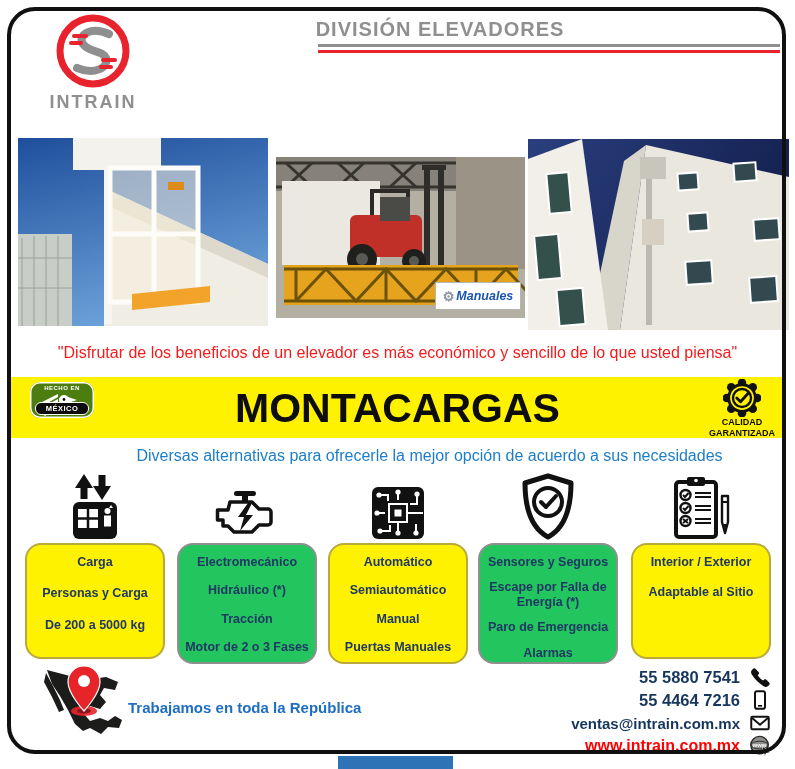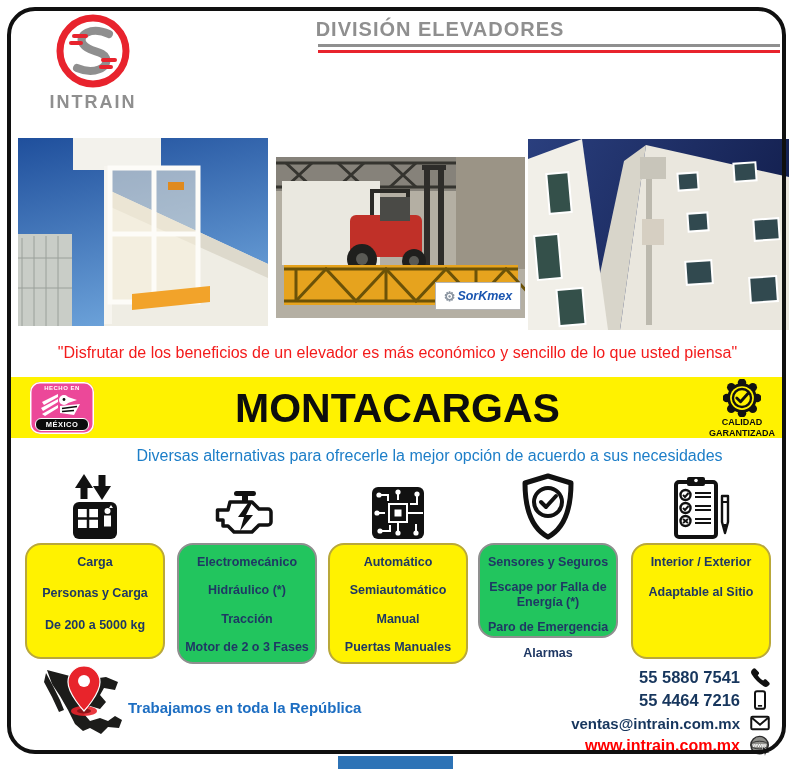--- a/index.html
+++ b/index.html
@@ -31,21 +31,21 @@
              gap:2px;font-weight:bold;font-style:italic;color:#1a55b0;font-size:12.5px;}
   .watermark .gear{font-style:normal;font-size:13px;color:#8a94a0;}
 
   
   .quote{left:0;top:344px;width:795px;text-align:center;font-size:16px;color:#f31b1b;}
 
   
   .banner{left:11px;top:377px;width:773px;height:61px;background:#FFF200;}
   .montacargas{left:0;top:383px;width:795px;text-align:center;font-size:41px;font-weight:900;
                color:#0d0d0d;letter-spacing:0px;line-height:50px;}
-  .hecho{left:30px;top:382px;width:64px;height:52px;background:#ec4899;border-radius:10px;
+  .hecho{left:30px;top:382px;width:64px;height:36px;background:#4d7c0f;border-radius:10px;
          box-shadow:inset 0 0 0 1.5px #fff;}
   .hecho .top{margin-top:3px;text-align:center;font-size:6px;font-weight:bold;color:#fff;
               letter-spacing:.5px;}
   .hecho svg{display:block;margin:1px auto 0;}
   .hecho .band{position:absolute;bottom:3px;left:5px;right:5px;border:1px solid #fff;
                border-radius:6px;background:#0c0c0c;font-size:7.5px;font-weight:bold;color:#fff;
                text-align:center;padding:1px 0;letter-spacing:.5px;}
   .calidad{left:700px;top:379px;width:84px;text-align:center;}
   .calidad svg{display:block;margin:0 auto;}
   .calidad .c1,.calidad .c2{font-size:9px;font-weight:bold;color:#0d0d0d;line-height:11px;}
@@ -56,21 +56,21 @@
   
   .feat{position:absolute;top:468px;width:140px;text-align:center;}
   .f1{left:25px}.f2{left:177px}.f3{left:328px}.f4{left:478px}.f5{left:631px}
   .ficon{height:72px;display:flex;align-items:flex-end;justify-content:center;margin-bottom:3px;}
   .fbox{border-radius:16px;padding:10px 4px 15px;box-sizing:border-box;height:116px;}
   .fbox.yellow{background:#FFF200;border:2px solid #b9a83a;}
   .fbox.white{background:#22c55e;border:2px solid #8f8f8f;}
   .ln{margin:0 2px 14px;font-size:12.5px;font-weight:bold;color:#1F3864;line-height:1.15;}
   .f1 .ln{margin-bottom:17px;}
   .f2 .fbox,.f3 .fbox{height:121px;}
-  .f4 .fbox{height:95px;}
+  .f4 .fbox{height:121px;}
   .f4 .ln{margin-bottom:11px;}
   .f5 .ln{margin-bottom:16px;}
 
   
   .mapwrap{left:40px;top:664px;width:92px;height:86px;}
   .tagline{left:128px;top:699px;width:360px;font-size:15px;font-weight:bold;color:#1d6ec2;}
   .contact{position:absolute;top:667px;right:24px;display:flex;flex-direction:column;gap:3px;
            align-items:flex-end;}
   .crow{display:flex;align-items:center;gap:9px;height:20px;}
   .ctext{font-weight:bold;color:#17365d;font-size:16.5px;}
@@ -159,21 +159,21 @@
         <circle cx="138" cy="104" r="5" fill="#5a5a55"></circle>
       <rect x="8" y="108" width="234" height="40" fill="#e6a31e"></rect>
       <g stroke="#6b5208" stroke-width="3" fill="none">
         <path d="M8,112 h234 M8,144 h234"></path>
         <path d="M20,144 l30,-32 l30,32 l30,-32 l30,32 l30,-32 l30,32 l30,-32 l28,30"></path>
         <path d="M20,112 v32 M110,112 v32 M200,112 v32"></path>
       </g>
     </svg>
     <span class="watermark">
         <span class="gear">⚙</span>
-        <span>SorKmex</span>
+        <span>Manuales</span>
       </span>
   </div>
   <div class="abs photo p3">
     <svg width="261" height="191" viewBox="0 0 261 191">
       <defs>
           <linearGradient id="sky3" x1="0" y1="0" x2="1" y2="0.4">
         <stop offset="0" stop-color="#2a3f7e"></stop>
             <stop offset="1" stop-color="#131f4e"></stop>
       </linearGradient>
         </defs>

